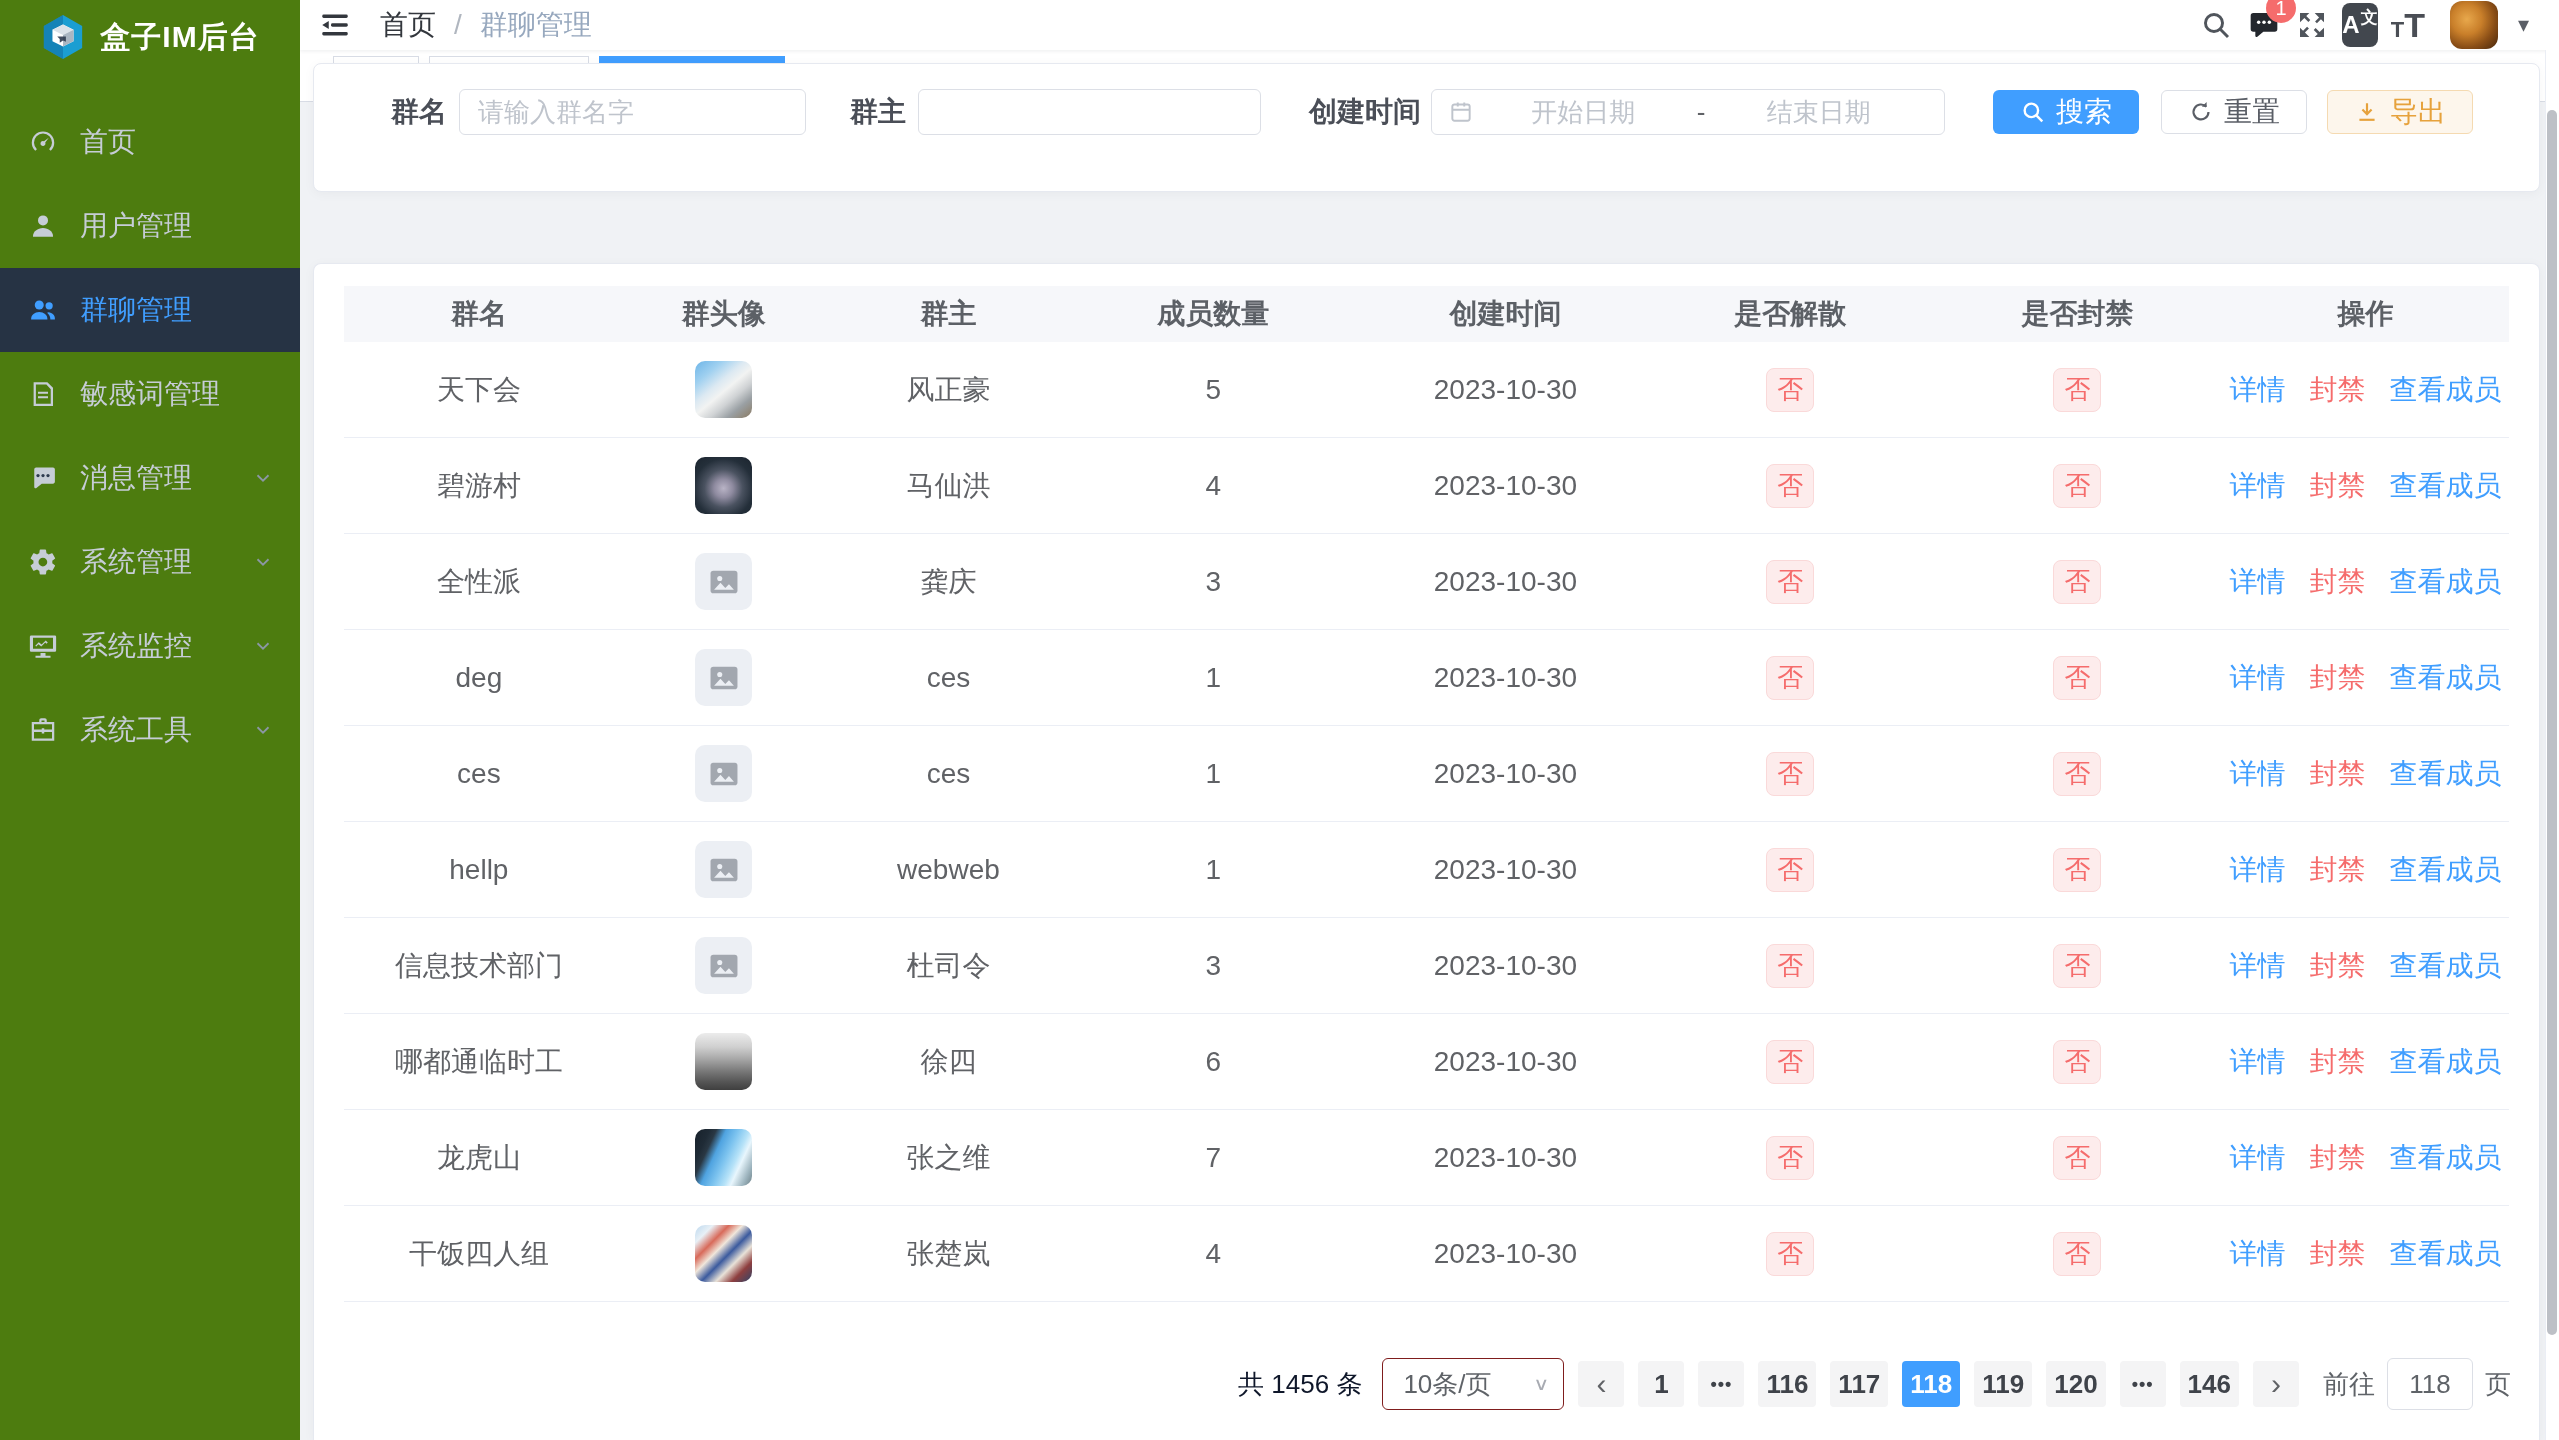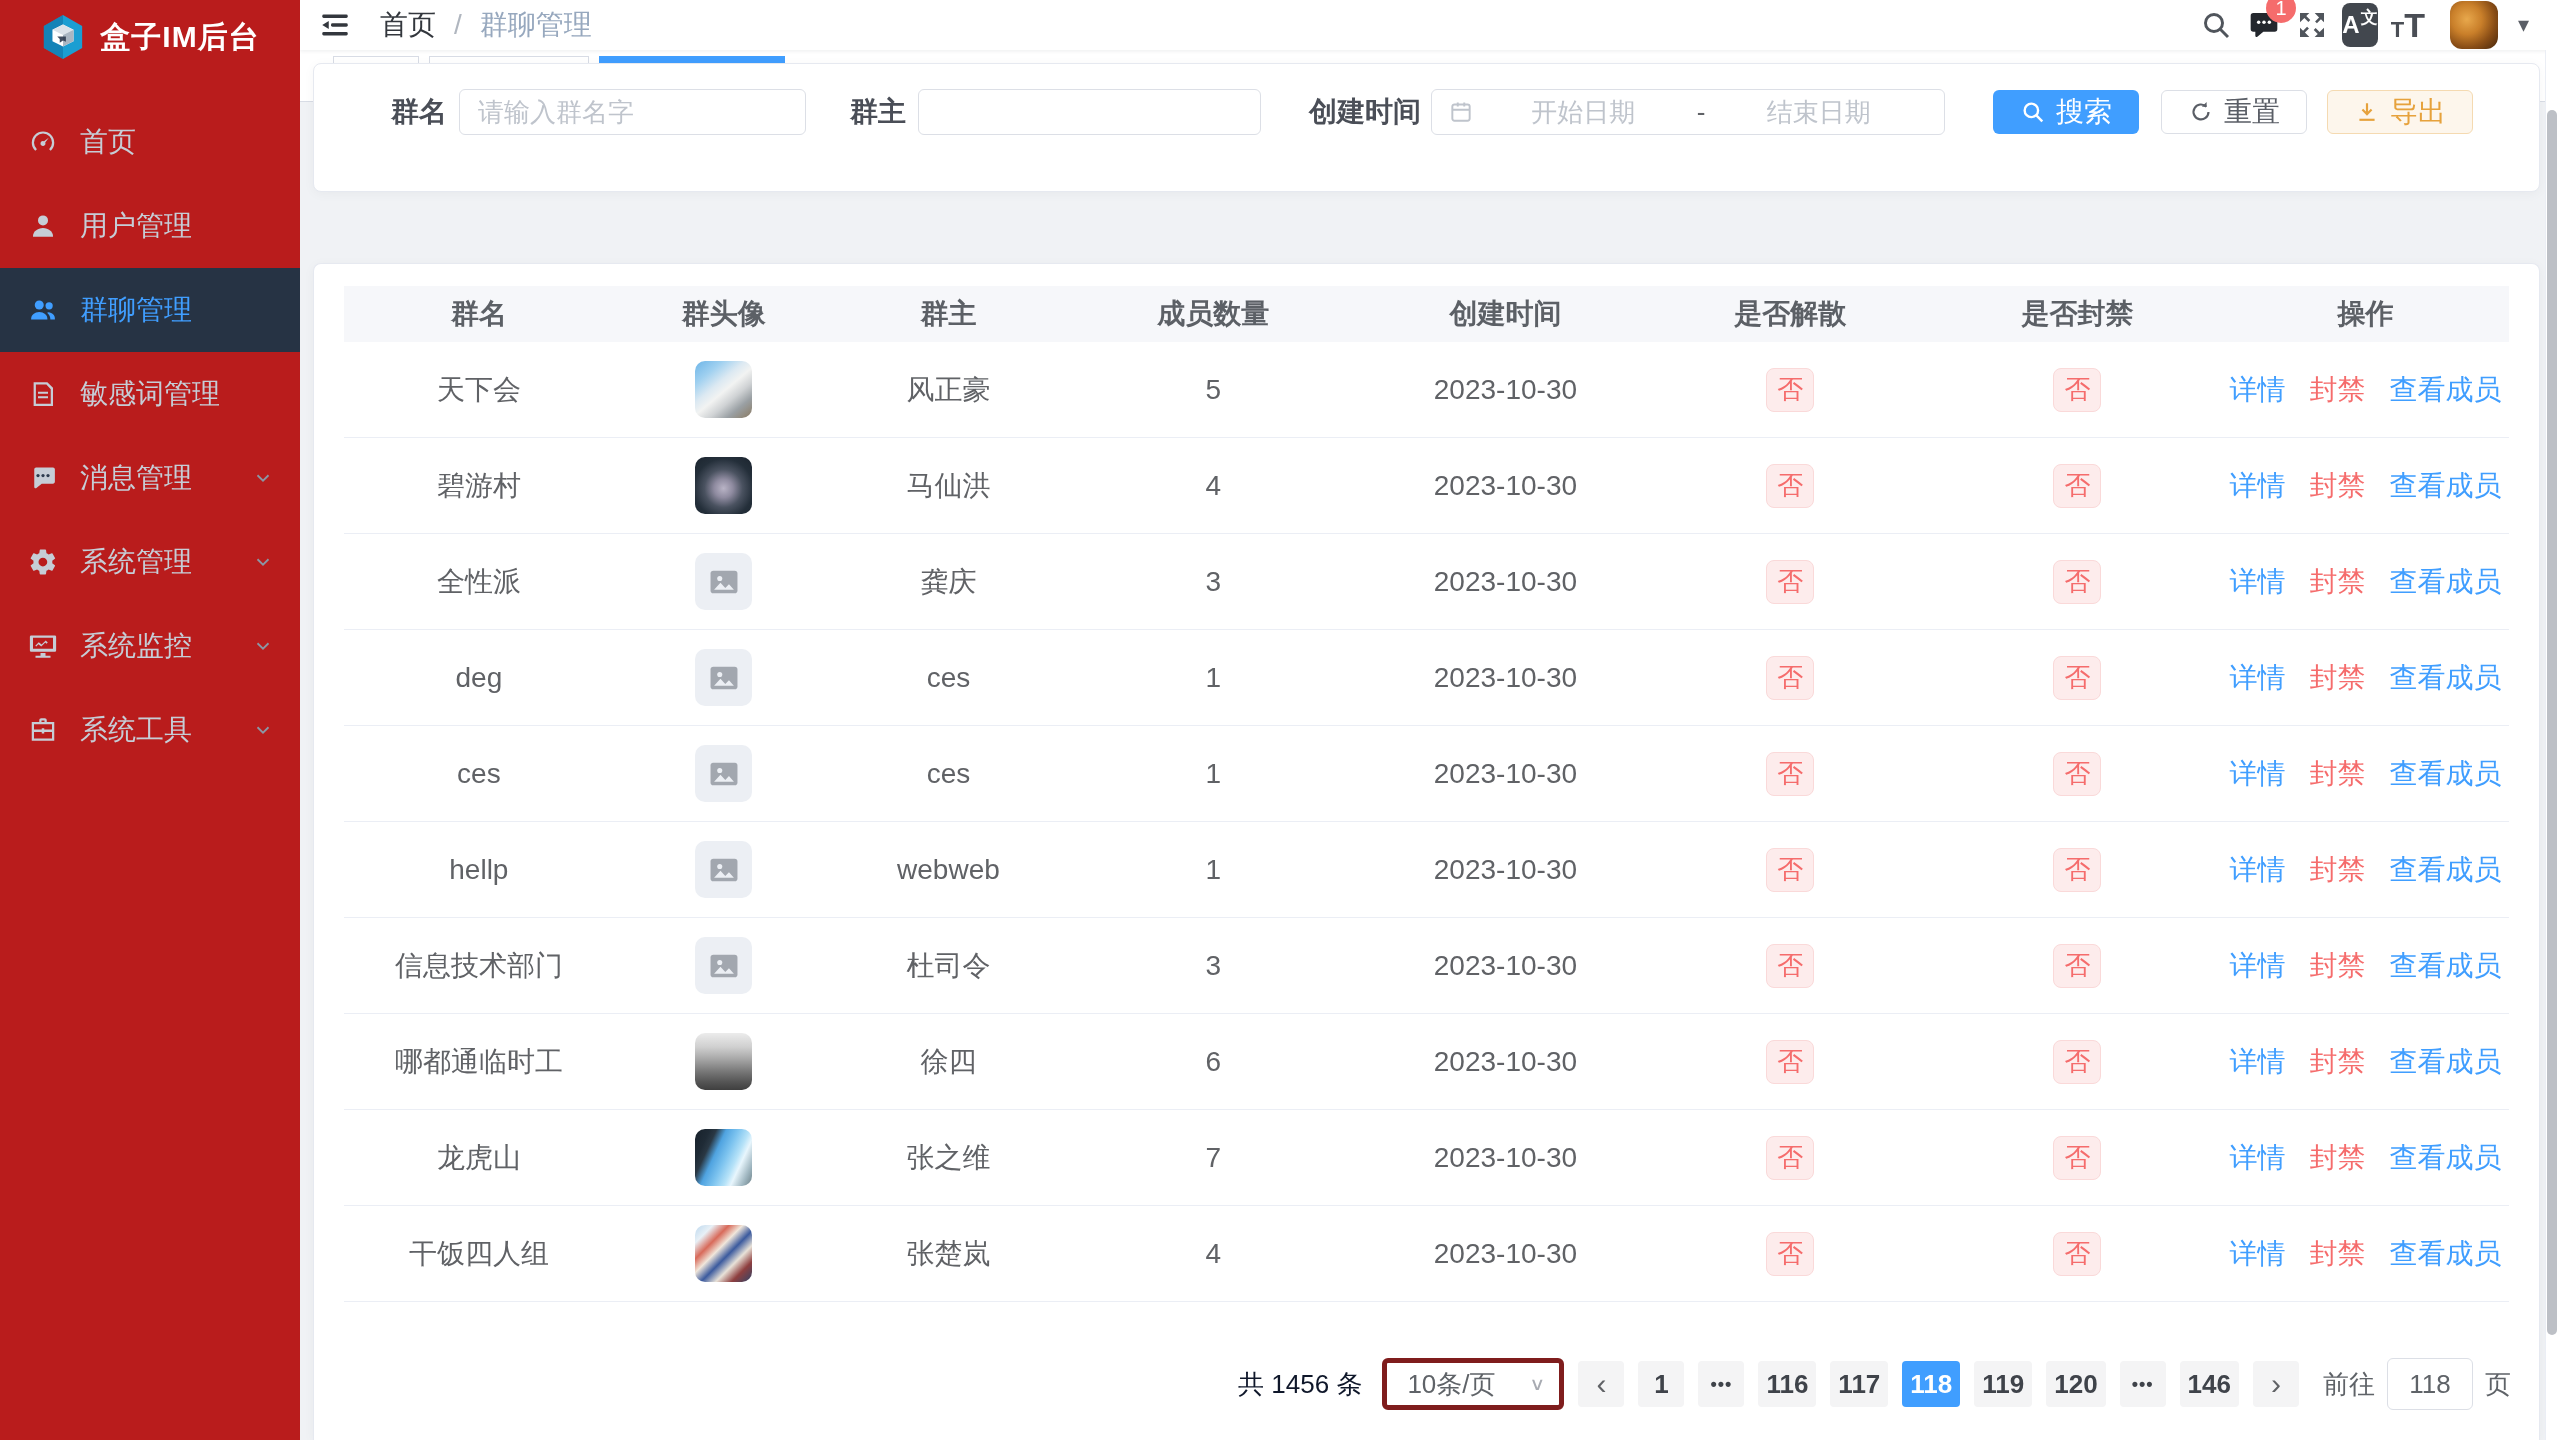--- a/index.html
+++ b/index.html
@@ -1,21 +1,21 @@
 <!DOCTYPE html>
 <html><head>
 <meta charset="utf-8">
 <style>
   * { margin:0; padding:0; box-sizing:border-box; }
   html,body { width:2559px; height:1440px; overflow:hidden; }
   body { font-family:"Liberation Sans","DejaVu Sans",sans-serif; background:#f0f2f5; color:#606266; }
   .screen { position:relative; width:2559px; height:1440px; overflow:hidden; }
 
   
-  .sidebar { position:absolute; left:0; top:0; width:300px; height:1440px; background:#b91c1c; z-index:5; }
+  .sidebar { position:absolute; left:0; top:0; width:300px; height:1440px; background:#4d7c0f; z-index:5; }
   .logo-row { height:74px; display:flex; align-items:center; justify-content:center; gap:14px; }
   .logo-icon { width:46px; height:46px; flex:0 0 auto; }
   .logo-title { color:#fff; font-size:30px; font-weight:bold; letter-spacing:1px; }
   .menu { margin-top:26px; }
   .menu-item { height:84px; display:flex; align-items:center; padding:0 26px 0 28px; cursor:pointer; color:#c6cdd6; }
   .menu-item.active { color:#409eff; background:#263344; }
   .mi-icon { width:30px; height:30px; flex:0 0 auto; display:flex; }
   .mi-icon svg { width:30px; height:30px; }
   .mi-label { margin-left:22px; font-size:28px; flex:1; white-space:nowrap; }
   .mi-arrow { width:22px; height:22px; color:#8b97a5; display:flex; }
@@ -90,21 +90,21 @@
   .av-photo-sky-mountain { background:linear-gradient(115deg,#17212b 0%,#1f2b36 18%,#2a3844 26%,#4fa3e0 38%,#7cc3ef 52%,#b5e2f8 66%,#e8f6fd 74%,#9fb6c0 88%,#6b7f86 100%); }
   .av-photo-anime-four { background:linear-gradient(135deg,#bcd8ee 0%,#e8f0f6 16%,#d86a5a 30%,#f0e6da 42%,#3b5a9e 55%,#e8e2d8 68%,#8e3f3f 82%,#2f4468 100%); }
   .tag-no { min-width:42px; height:44px; padding:0 10px; border-radius:8px; background:#fdecec; border:1px solid #fad9d9; color:#f56c6c; font-size:26px; display:flex; align-items:center; justify-content:center; }
   .actions { gap:24px; }
   .lnk { font-size:28px; cursor:pointer; text-decoration:none; white-space:nowrap; }
   .lnk-blue { color:#409eff; } .lnk-red { color:#f56c6c; }
 
   
   .pagination { display:flex; align-items:center; justify-content:flex-end; margin:56px 28px 0 0; gap:14px; }
   .pg-total { font-size:26px; color:#0f172a; margin-right:6px; }
-  .pg-select { width:182px; height:52px; border:5px solid #7f1d1d; border-radius:6px; display:flex; align-items:center; padding:0 14px 0 20px; font-size:26px; color:#5f6368; cursor:pointer; }
+  .pg-select { width:182px; height:52px; border:1px solid #7f1d1d; border-radius:6px; display:flex; align-items:center; padding:0 14px 0 20px; font-size:26px; color:#5f6368; cursor:pointer; }
   .pg-select .sel-caret { margin-left:auto; color:#a8abb2; font-size:22px; transform:scaleY(.8); }
   .pg-btn { min-width:46px; height:46px; padding:0 8px; border-radius:4px; background:#f4f4f5; color:#3f434a; font-size:26px; font-weight:600; display:flex; align-items:center; justify-content:center; cursor:pointer; }
   .pg-btn.arrow { color:#606266; font-size:30px; font-weight:400; }
   .pg-btn.active { background:#409eff; color:#fff; }
   .pg-goto { display:flex; align-items:center; gap:12px; margin-left:10px; font-size:26px; color:#5f6368; }
   .pg-input { width:86px; height:52px; border:1px solid #dcdfe6; border-radius:6px; text-align:center; font-size:26px; color:#5f6368; outline:none; font-family:inherit; }
 
   
   .scrollbar-track { position:absolute; right:0; top:50px; width:14px; height:1390px; background:#fff; border-left:1px solid #ebeef5; z-index:6; }
   .scrollbar-thumb { position:absolute; right:2px; top:60px; width:10px; height:1225px; border-radius:6px; background:#bdc0c6; }

